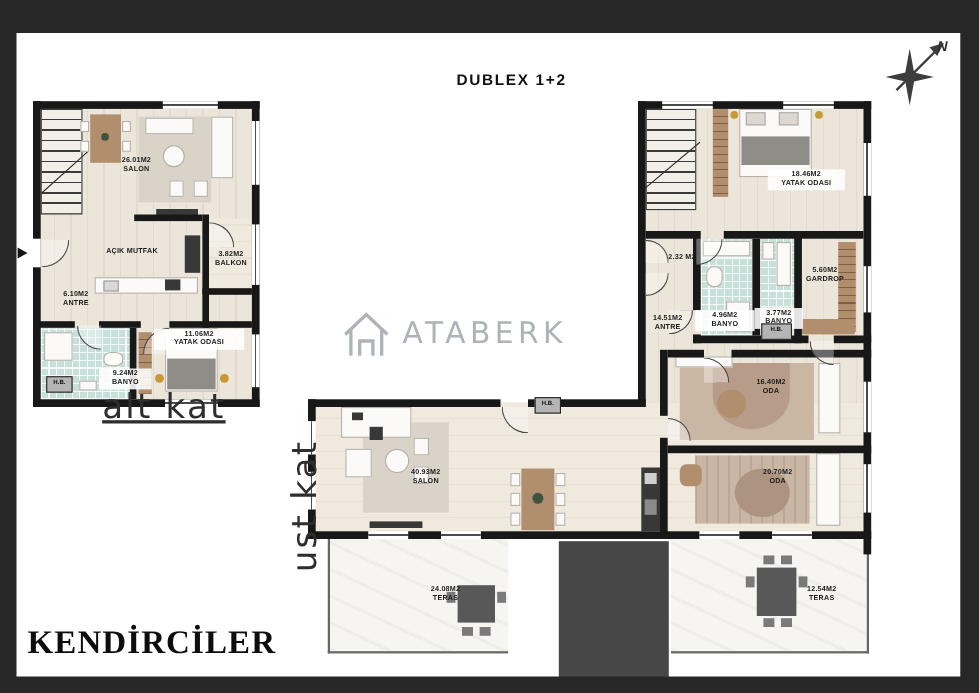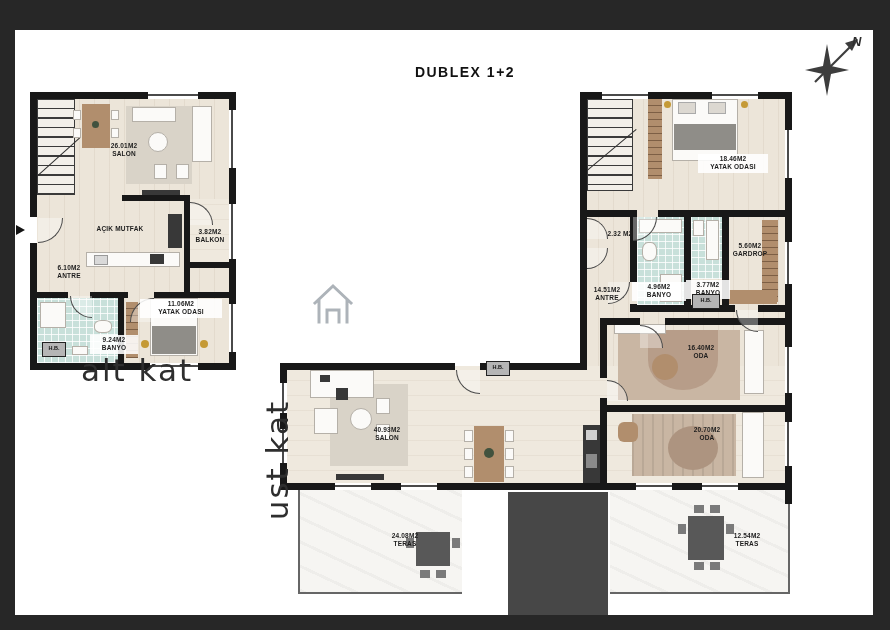--- a/index.html
+++ b/index.html
@@ -154,21 +154,21 @@
       </div>
     <div class="lbl bg" style="left:110px;top:207px;width:78px;">
       <span>11.06M2</span>
         <span>YATAK ODASI</span>
       </div>
     <div class="tag" style="left:12px;top:250px;width:22px;height:13px;">H.B.</div>
 
     <i class="arrow-marker" style="left:-14px;top:133px;"></i>
   </div>
 
-  <div class="caption" id="altcap" style="left:52px;top:352px;width:170px;">alt kat</div>
+  <div class="caption" id="altcap" style="left:64px;top:352px;width:170px;text-decoration:underline;">alt kat</div>
 
   <div class="plan" id="ust" style="left:280px;top:92px;width:512px;height:538px;">
     <i class="floor" style="left:303px;top:4px;width:206px;height:272px;"></i>
     <i class="floor2" style="left:4px;top:274px;width:505px;height:120px;"></i>
 
     <i class="terrace" style="left:18px;top:398px;width:164px;height:104px;border-left:2px solid #666;border-bottom:2px solid #666;box-sizing:border-box;"></i>
     <i class="terrace" style="left:330px;top:398px;width:180px;height:104px;border-right:2px solid #666;border-bottom:2px solid #666;box-sizing:border-box;"></i>
     <i style="left:228px;top:400px;width:100px;height:138px;background:#474747;z-index:2;position:absolute;"></i>
 
     <i class="w" style="left:300px;top:0;width:212px;height:7px;"></i>
@@ -335,15 +335,17 @@
         <span>TERAS</span>
       </div>
   </div>
 
   <div class="caption" id="ustcap" style="left:207px;top:442px;width:140px;">ust kat</div>
 
   <div class="watermark" style="left:310px;top:280px;">
     <svg width="46" height="46" viewBox="0 0 46 46">
       <path d="M5 23 L23 6 L41 23 M9 20 V42 M37 20 V42 M17 42 V30 H29 V42" fill="none" stroke="#99a1a8" stroke-width="3" stroke-linecap="square"></path>
     </svg>
+    <span class="wm-text">ATABERK</span>
   </div>
 
+  <div class="brand" style="left:25px;top:568px;">KENDİRCİLER</div>
 </div>
 
 </body></html>

